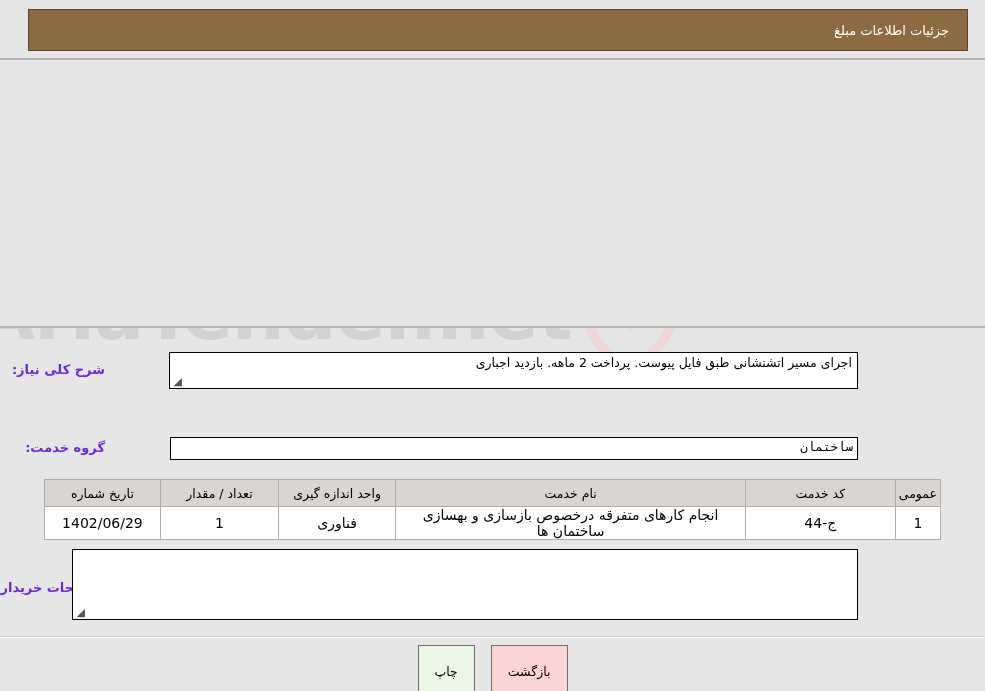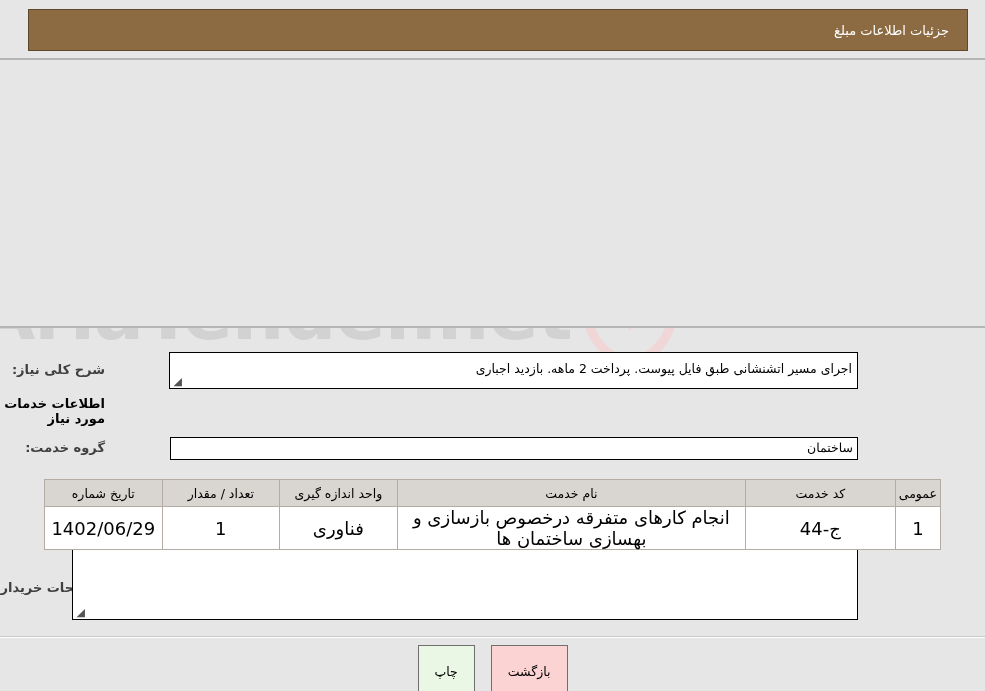--- a/index.html
+++ b/index.html
@@ -49,30 +49,30 @@
   
   .panel{
     position:absolute;left:0;top:58px;width:985px;height:270px;
     background:#e6e6e6;
     border-top:2px solid #b5b5b5;border-bottom:2px solid #b5b5b5;
     box-sizing:border-box;
     z-index:1;
   }
 
   .row{position:absolute;display:flex;align-items:center;}
-  .lbl{font-size:12.5px;color:#404040;white-space:nowrap;}
+  .lbl{font-size:12.5px;color:#6d28d9;white-space:nowrap;}
   .lbl2{font-size:12.5px;color:#000;white-space:nowrap;line-height:1.25;}
 
   .fld{
     background:#ffffff;border:1px solid #000;
     box-sizing:border-box;height:22px;line-height:20px;
     font-size:12.5px;padding:0 4px;
     text-align:center;
     overflow:hidden;white-space:nowrap;
-    font-family:Liberation Serif, serif;
+    font-family:Liberation Mono, monospace;
   }
   .fld.right{text-align:right;}
   .fld.empty{}
   .fld.timer{background:#ffffe4;}
 
   .link{color:#1414c8;font-size:12.5px;white-space:nowrap;cursor:pointer;}
 
   
   .radio{
     width:13px;height:13px;border-radius:50%;
@@ -87,21 +87,21 @@
   .chk{
     width:13px;height:13px;border:1px solid #9a9a9a;background:#efefef;
     box-sizing:border-box;display:inline-block;vertical-align:middle;
   }
   .opt{display:flex;align-items:center;gap:5px;margin-left:26px;}
   .opt .otxt{font-size:12.5px;}
 
   .ta{
     background:#ffffff;border:1px solid #000;
     box-sizing:border-box;
-    font-size:12.5px;padding:8px 5px;
+    font-size:12.5px;padding:2px 5px;
     text-align:right;
     position:relative;
     overflow:hidden;
   }
   .ta .resize{
     position:absolute;left:2px;bottom:1px;width:10px;height:10px;
     color:#555;font-size:11px;line-height:10px;
   }
   .sectionhead{font-size:13px;font-weight:bold;}
 
@@ -113,21 +113,21 @@
     background:#fff;
     z-index:1;
   }
   table.grid th{
     background:#d9d5d0;border:1px solid #b2aca4;
     height:26px;font-weight:normal;font-size:12.5px;color:#000;
     text-align:center;padding:0 3px;
   }
   table.grid td{
     background:#ffffff;border:1px solid #b2aca4;
-    height:28px;text-align:center;font-size:18px;padding:0 4px;
+    height:28px;text-align:center;font-size:14px;padding:0 4px;
   }
   td.namecell{text-align:center;}
 
   
   .btnbar{position:absolute;left:0;top:645px;width:985px;
           display:flex;justify-content:center;gap:16px;z-index:2;}
   .btn{
     border:1px solid #6f6f6f;
     font-size:12.5px;padding:18px 16px;
     cursor:pointer;line-height:16px;
@@ -238,21 +238,20 @@
     <span class="chk"></span>
     <span class="lbl">پرداخت تمام یا بخشی از مبلغ خرید،از محل "اسناد خزانه اسلامی" خواهد بود.</span>
   </label>
 
   <span class="lbl" style="position:absolute;right:880px;top:362px;font-weight:bold;font-size:13px;">شرح کلی نیاز:</span>
   <div class="ta" style="position:absolute;left:169px;top:352px;width:689px;height:37px;">
     <span>اجرای مسیر اتشنشانی طبق فایل پیوست. پرداخت 2 ماهه. بازدید اجباری</span>
     <span class="resize">◢</span>
   </div>
 
-  <span class="sectionhead" style="position:absolute;right:880px;top:396px;">اطلاعات خدمات مورد نیاز</span>
 
   <span class="lbl" style="position:absolute;right:880px;top:440px;font-weight:bold;font-size:13px;">گروه خدمت:</span>
   <div class="fld right" style="position:absolute;left:170px;top:437px;width:688px;height:23px;line-height:21px;">ساختمان</div>
 
   <table class="grid">
     <thead>
       <tr>
         <th style="width:34px;">عمومی</th>
         <th style="width:152px;">کد خدمت</th>
         <th style="width:366px;">نام خدمت</th>

